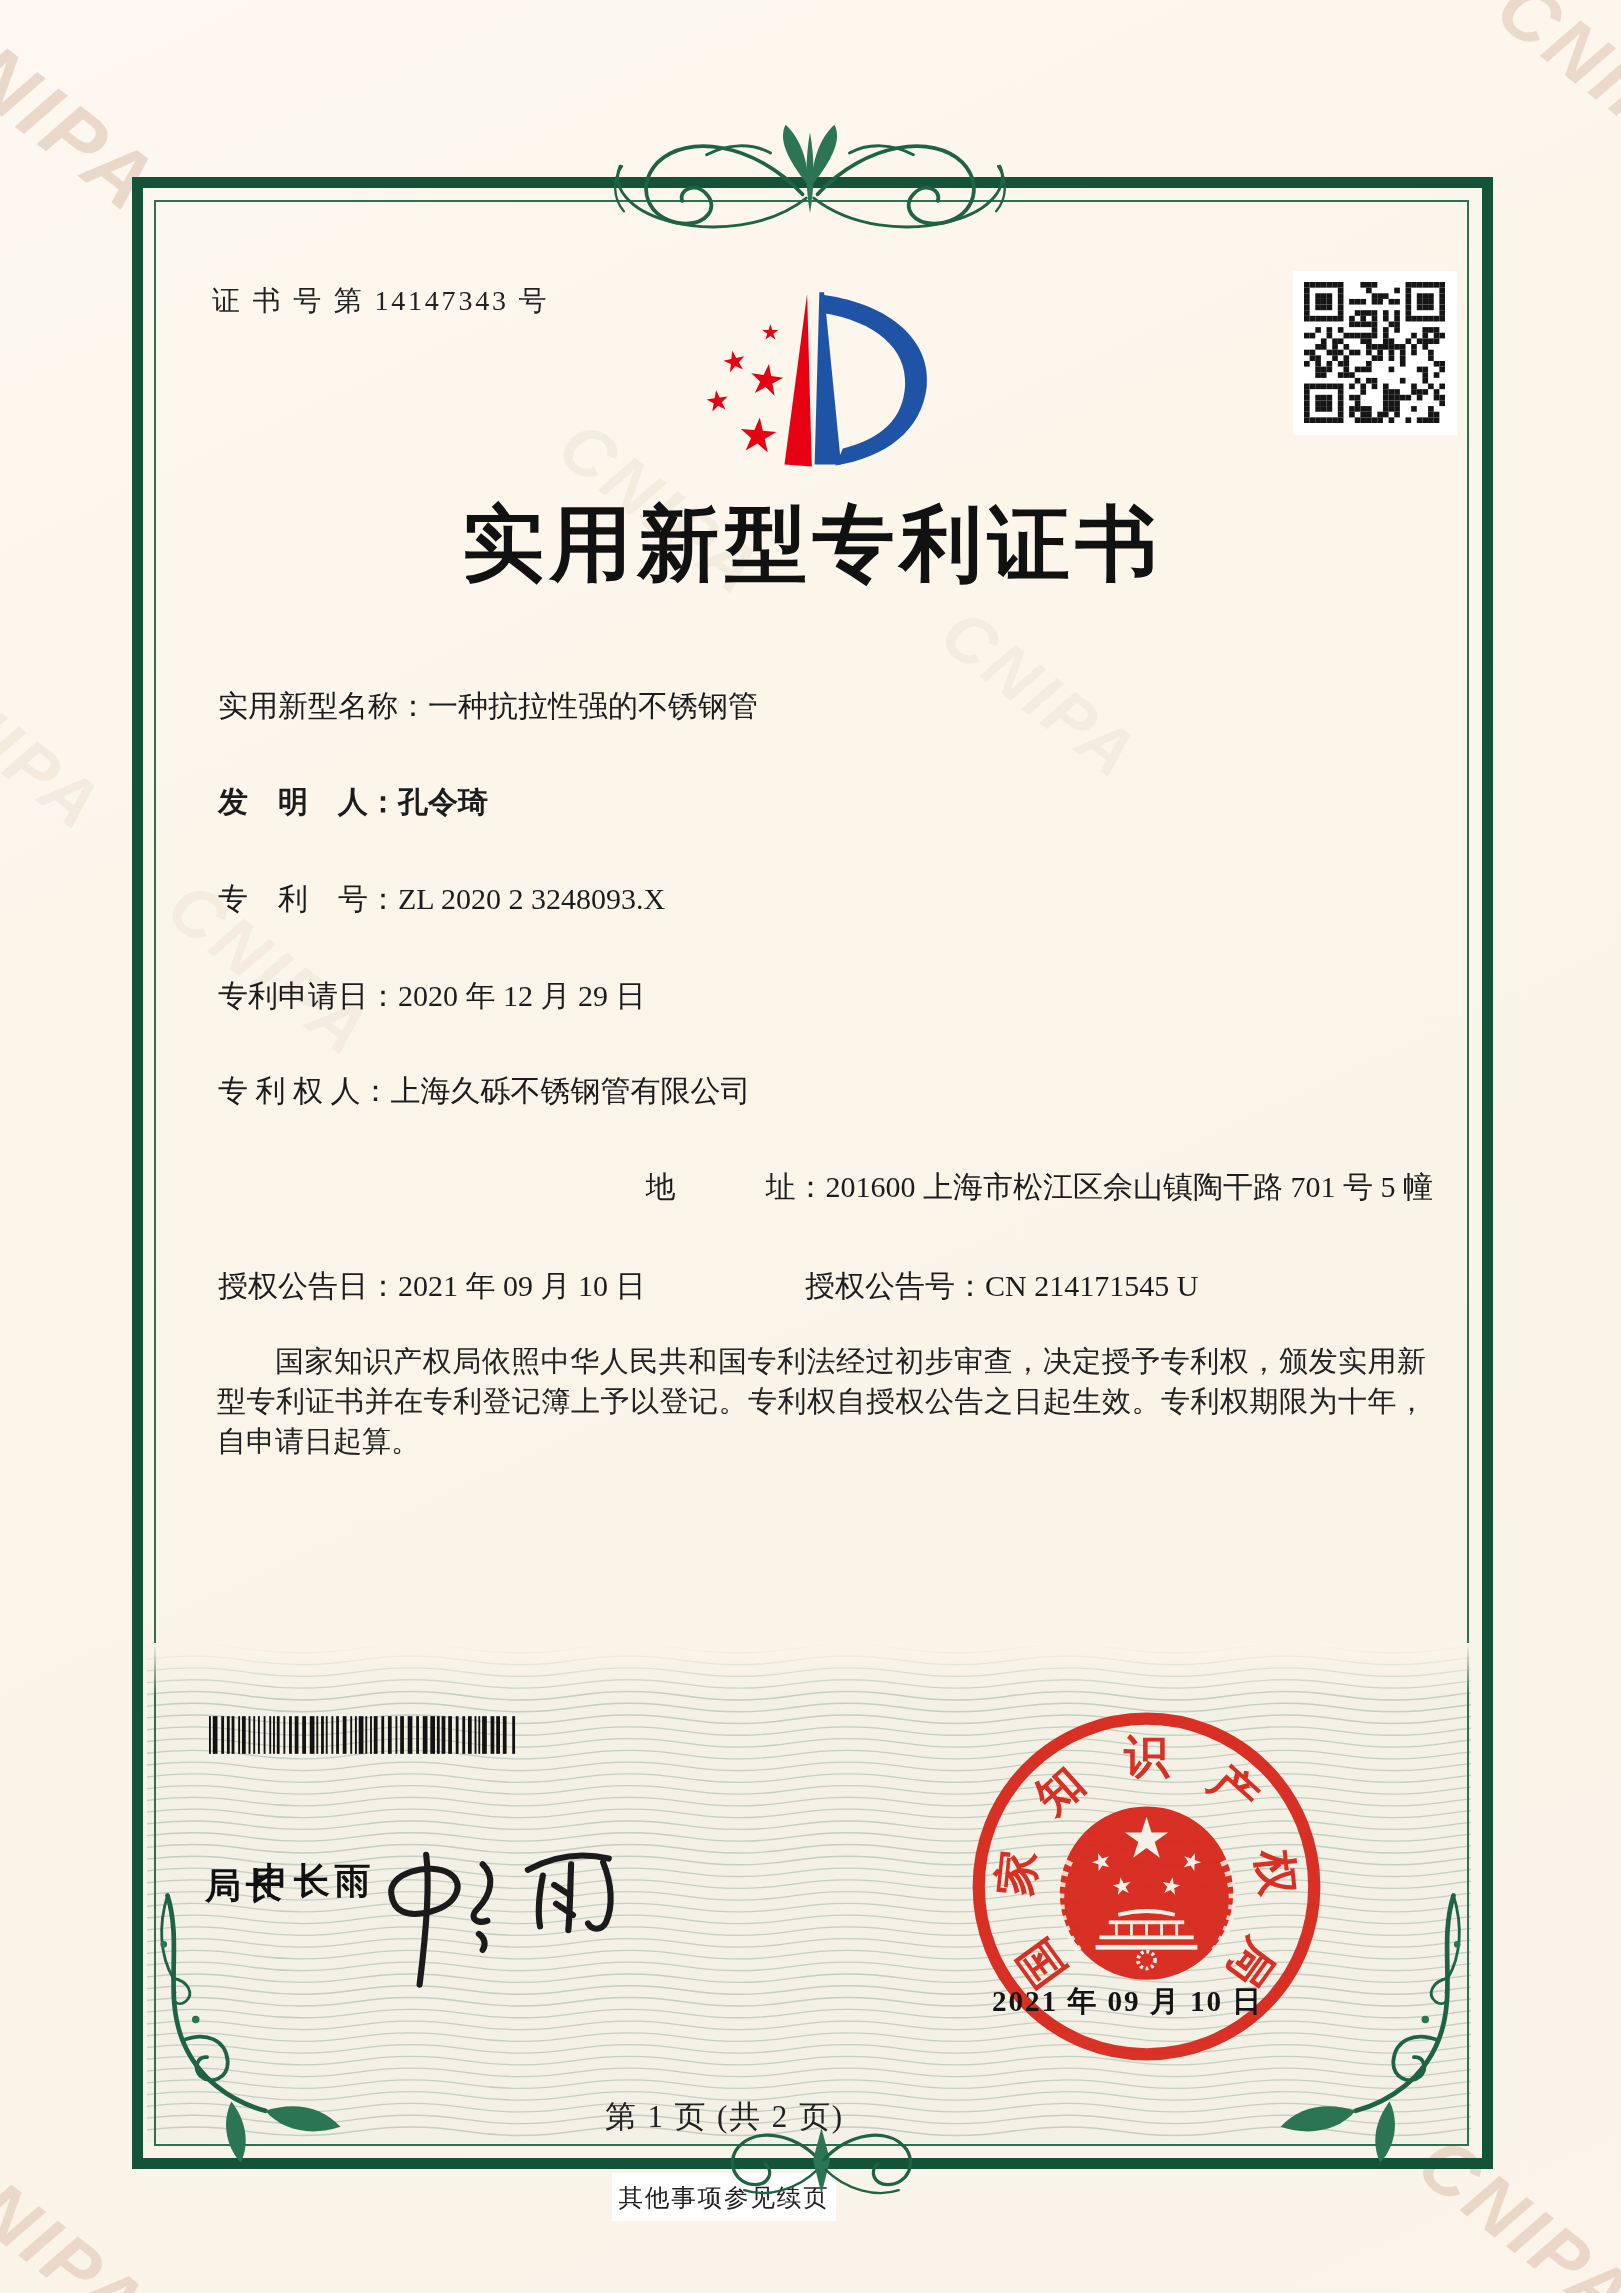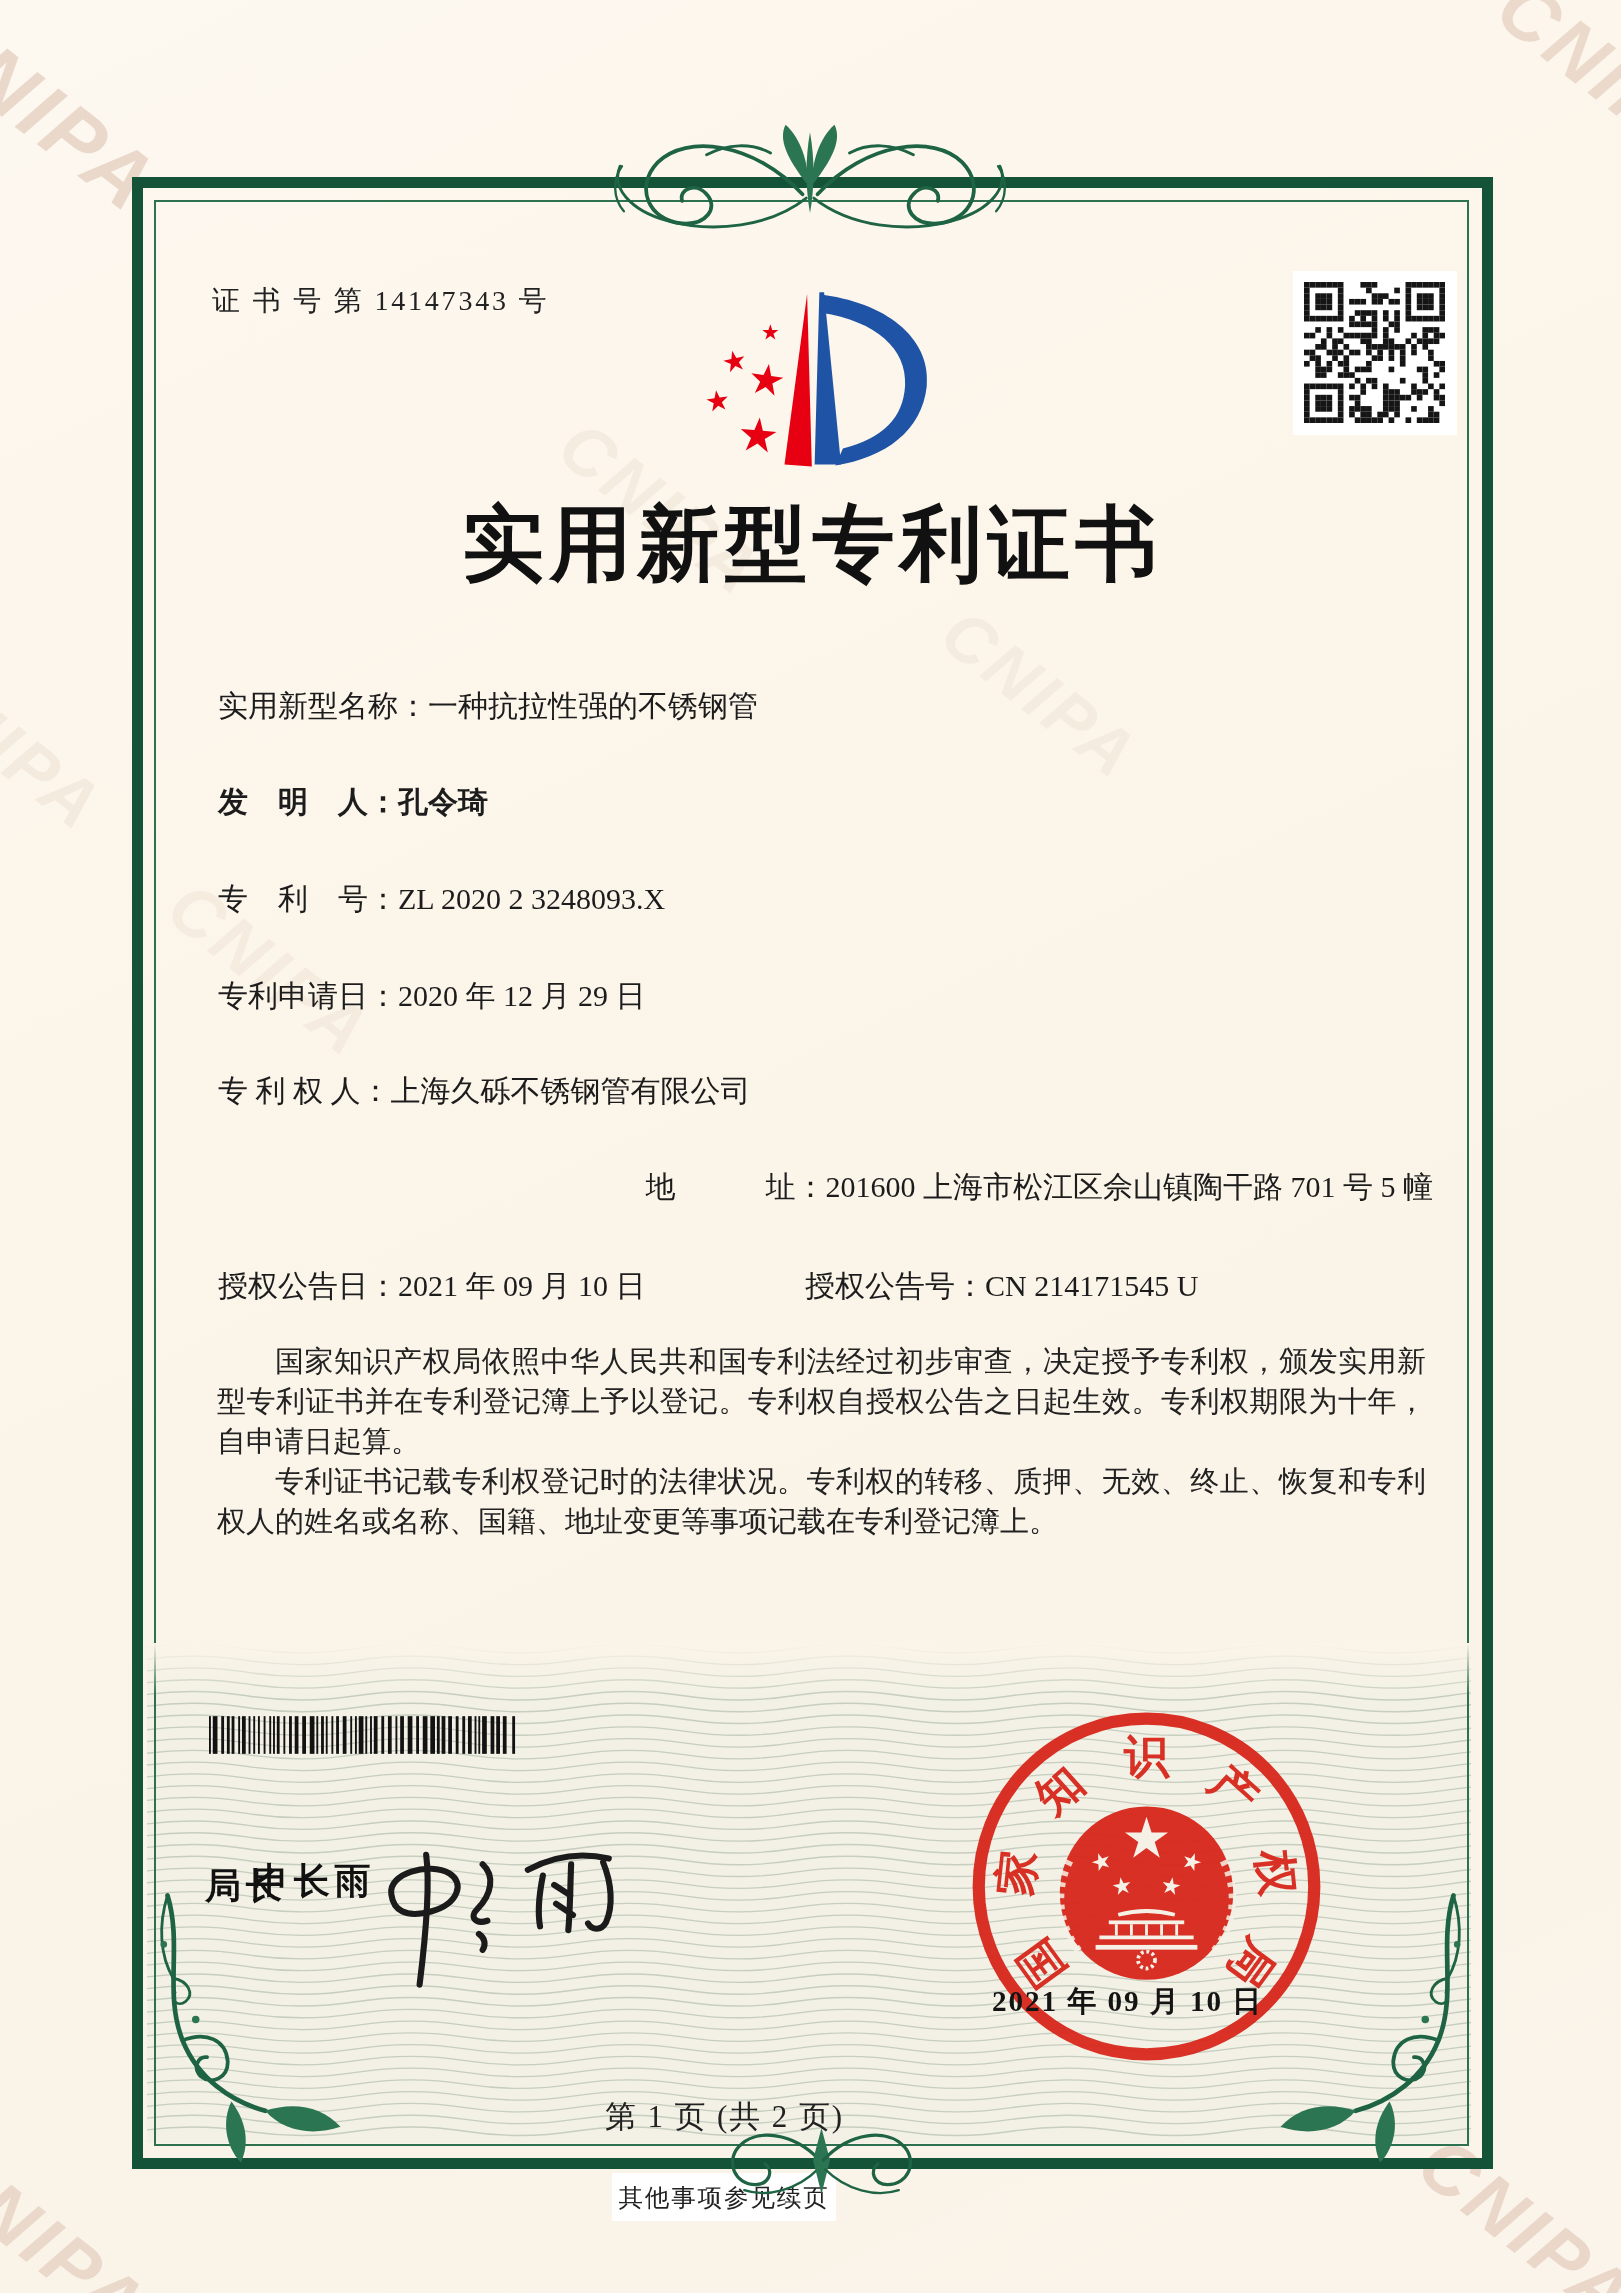--- a/index.html
+++ b/index.html
@@ -481,21 +481,20 @@
   <div class="field-row z2" style="top:1071px;"><span class="field-label">专 利 权 人：</span><span class="field-value">上海久砾不锈钢管有限公司</span></div>
   <div class="field-row z2" style="top:1167px;text-align:right;"><span class="field-label">地　　　址：</span><span class="field-value">201600 上海市松江区佘山镇陶干路 701 号 5 幢</span></div>
   <div class="field-row z2" style="top:1266px;">
     <span class="field-label">授权公告日：</span><span class="field-value">2021 年 09 月 10 日</span>
     <span class="label2"><span class="field-label">授权公告号：</span><span class="field-value">CN 214171545 U</span></span>
   </div>
 </div>
 
 <div class="abs body-text z2">
   <p>国家知识产权局依照中华人民共和国专利法经过初步审查，决定授予专利权，颁发实用新型专利证书并在专利登记簿上予以登记。专利权自授权公告之日起生效。专利权期限为十年，自申请日起算。</p>
-  <p>专利证书记载专利权登记时的法律状况。专利权的转移、质押、无效、终止、恢复和专利权人的姓名或名称、国籍、地址变更等事项记载在专利登记簿上。</p>
 </div>
 
 <svg class="abs z2" style="left:209px;top:1716px;" width="307" height="38" viewBox="0 0 326 40">
     <rect x="0" y="0" width="2" height="40" fill="#121212"></rect>
     <rect x="4" y="0" width="5" height="40" fill="#121212"></rect>
     <rect x="13" y="0" width="3" height="40" fill="#121212"></rect>
     <rect x="19" y="0" width="3" height="40" fill="#121212"></rect>
     <rect x="24" y="0" width="3" height="40" fill="#121212"></rect>
     <rect x="31" y="0" width="2" height="40" fill="#121212"></rect>
     <rect x="35" y="0" width="4" height="40" fill="#121212"></rect>

